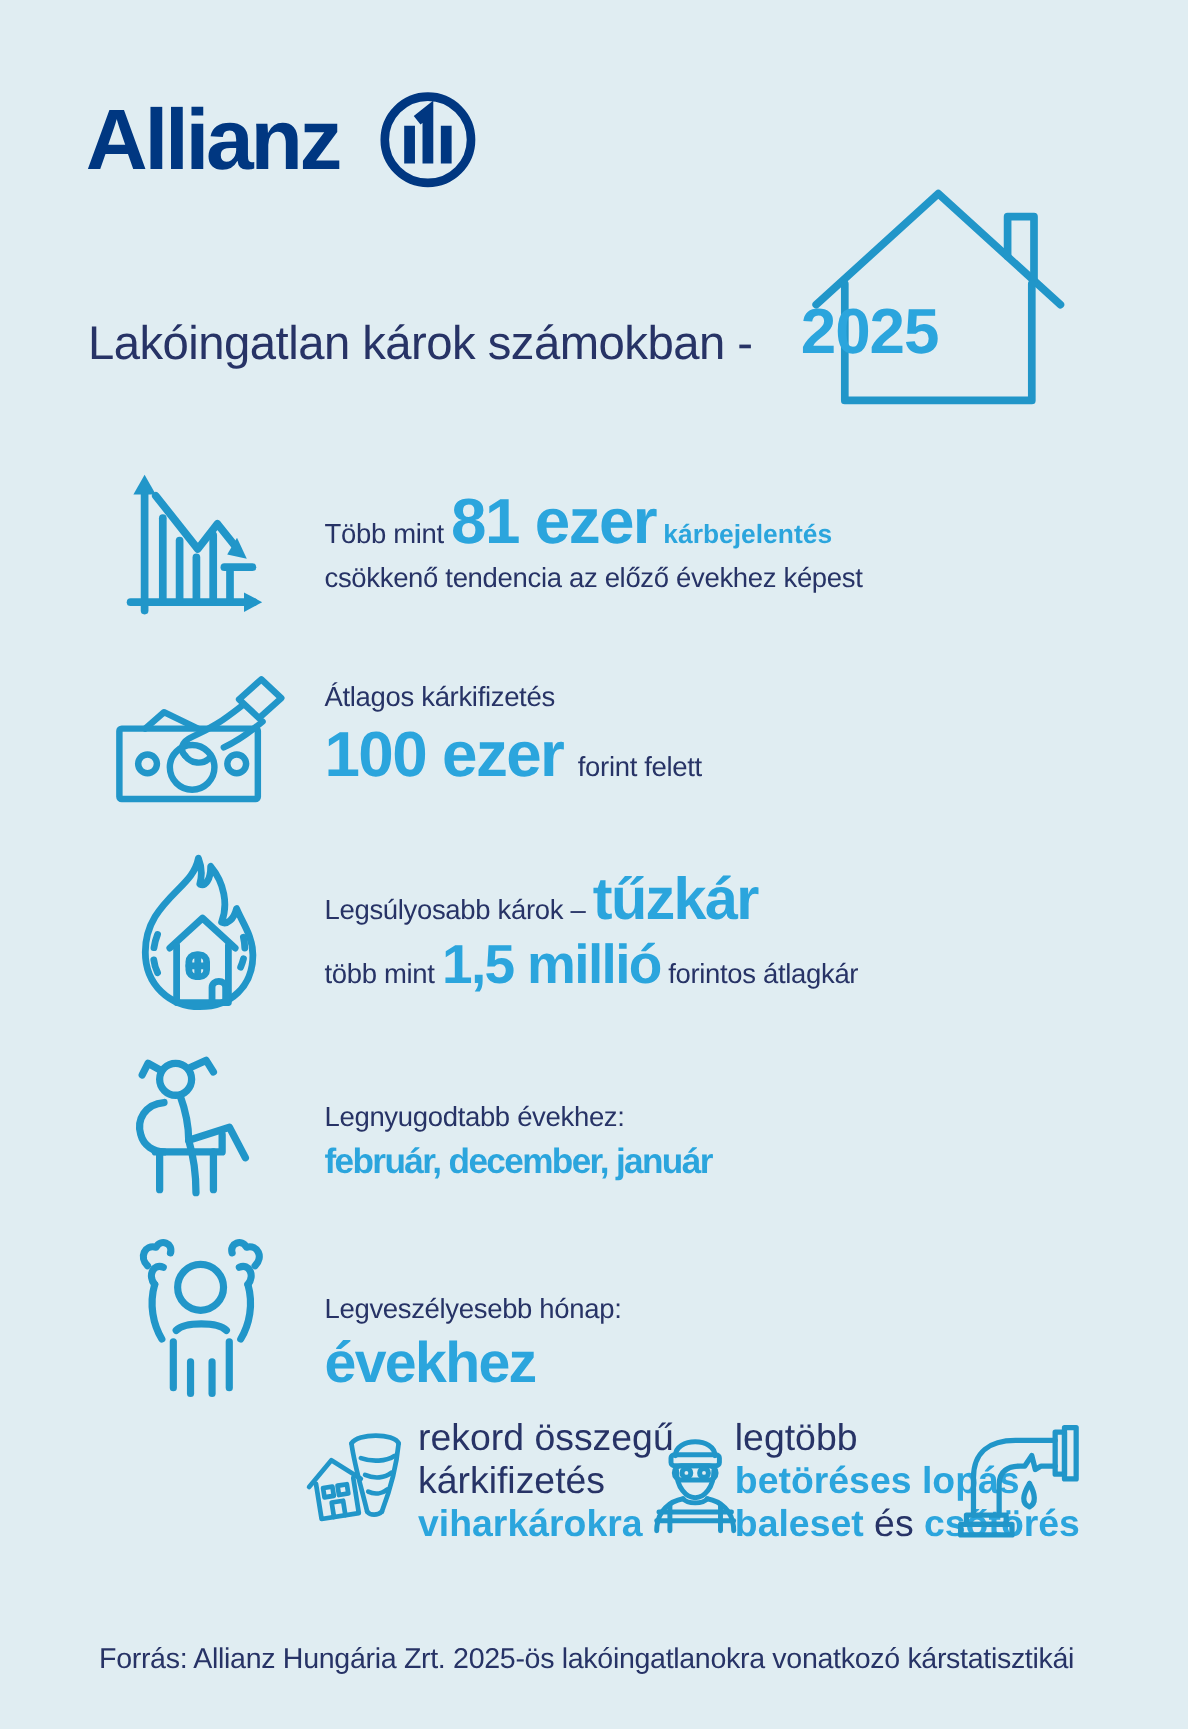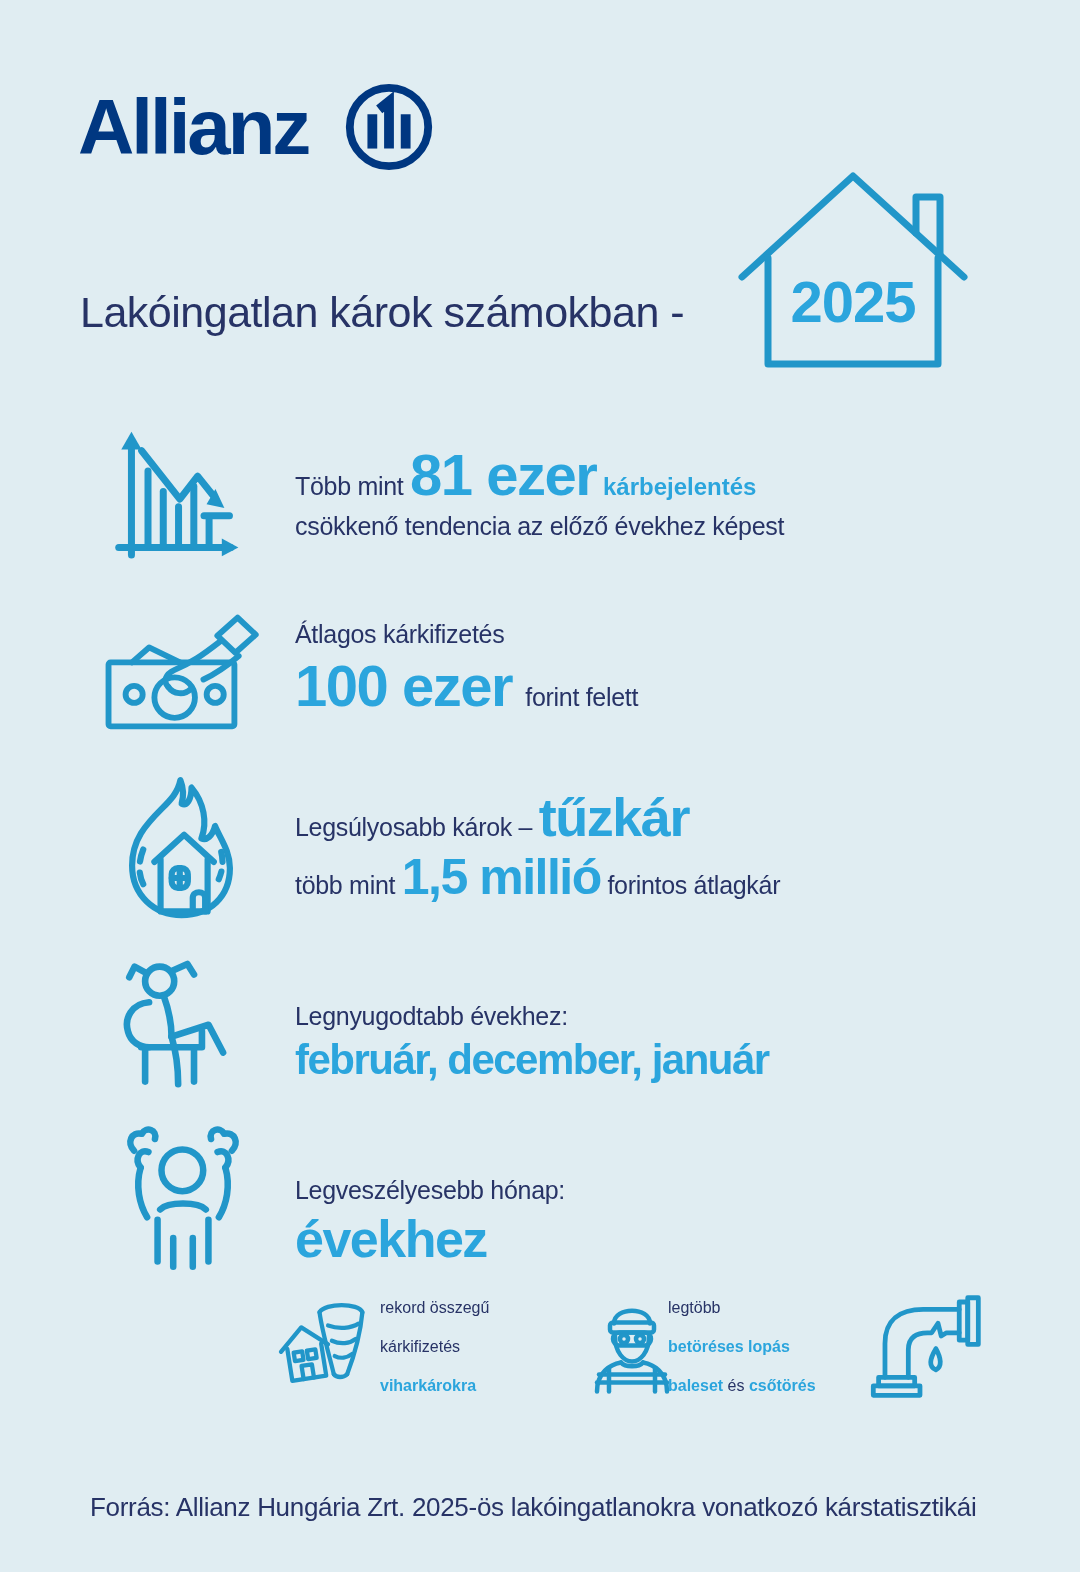--- a/index.html
+++ b/index.html
@@ -13,34 +13,34 @@
 
   
   .logo{left:78px;top:78px;display:flex;align-items:center;gap:32px}
   .logo-word{color:var(--brand);font-size:78px;font-weight:800;letter-spacing:-3px;line-height:1}
   .logo-mark{width:98px;height:98px}
 
   
   .title{left:80px;top:288px;color:var(--navy);font-size:43px;font-weight:500;letter-spacing:-0.5px}
   .house{left:728px;top:162px;width:250px;height:212px}
   .house svg{position:absolute;left:0;top:0}
-  .year{position:absolute;left:0;right:0;top:106px;text-align:center;
+  .year{position:absolute;left:0;right:0;top:106px;
         color:var(--accent);font-size:58px;font-weight:700;letter-spacing:-1px}
 
   
   .stat-text{position:absolute;left:295px}
   .t-navy{color:var(--navy);font-size:25px;font-weight:500;letter-spacing:-0.3px}
   .t-big{color:var(--accent);font-weight:700;line-height:1;letter-spacing:-1.5px}
   .t-tag{color:var(--accent);font-size:24px;font-weight:700}
   .pre{white-space:pre}
   .line{display:block}
   .line + .line{margin-top:8px}
 
   
-  .b-line{display:block;font-size:16px;line-height:39px;color:var(--navy);font-weight:500}
+  .b-line{display:block;font-size:34px;line-height:39px;color:var(--navy);font-weight:500}
   .b-accent{color:var(--accent);font-weight:700}
 
   .footer{left:90px;top:1492px;color:var(--navy);font-size:26px;font-weight:500;letter-spacing:-0.3px}
 
   svg{display:block}
 </style>
 </head>
 <body>
 
 <div class="page">
@@ -149,21 +149,21 @@
         <path d="M53,58 L81,49 L92,70"></path>
         <path d="M53,58 C56,68 58,78 58,94"></path>
         <path d="M36,32 C23,33 17,44 20,54 C22,62 29,66 36,66"></path>
         <path d="M30,66 H76 V54"></path>
         <path d="M33,66 V92"></path>
           <path d="M70,66 V92"></path>
       </g>
     </svg>
     <div class="stat-text" style="top:42px">
       <span class="line t-navy">Legnyugodtabb évekhez:</span>
-      <span class="line t-big" style="font-size:42px">február, december, január</span>
+      <span class="line t-big" style="font-size:32px">február, december, január</span>
     </div>
   </div>
 
   <div class="abs" style="left:0;top:1124px;width:1080px;height:160px">
     <svg class="abs" style="left:108px;top:0" width="150" height="150" viewBox="0 0 115 112">
       <g fill="none" stroke="var(--icon)" stroke-width="5" stroke-linecap="round" stroke-linejoin="round">
         <circle cx="57" cy="34" r="16"></circle>
         <path d="M20,19 C14,13 18,4 26,6 C29,0 38,3 36,10"></path>
         <path d="M79,10 C77,3 86,0 89,6 C97,4 101,13 95,19"></path>
         <path d="M30,70 C24,60 21,46 25,32"></path>

